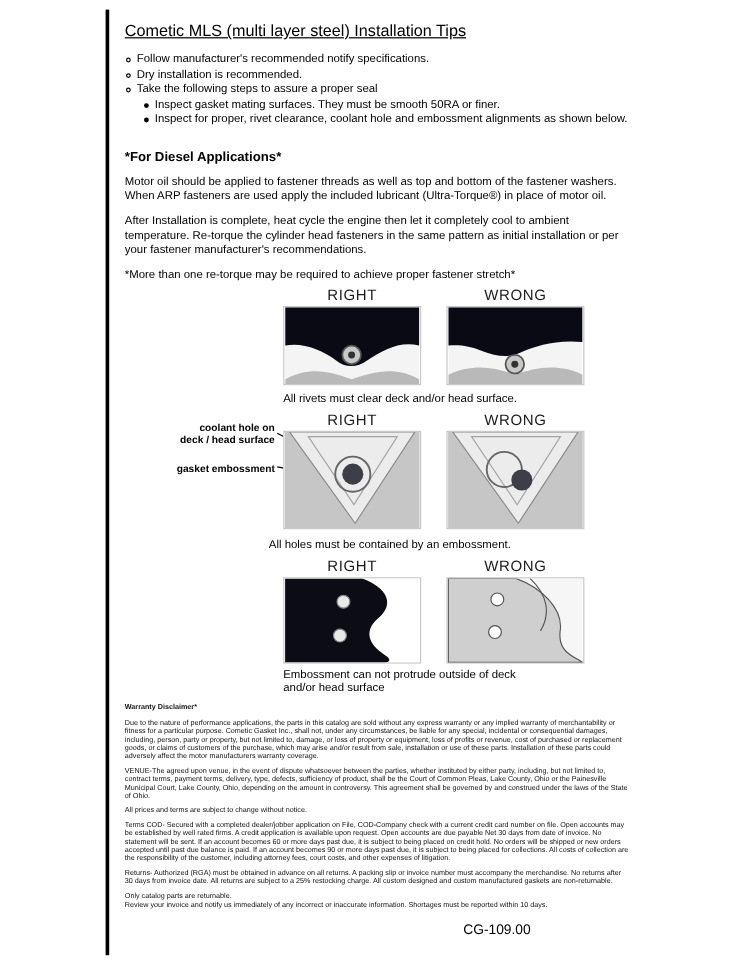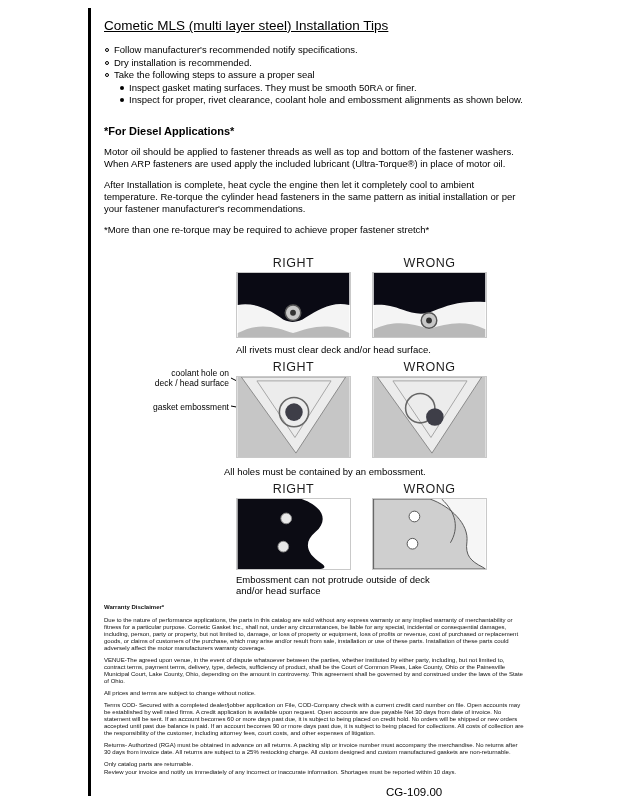--- a/index.html
+++ b/index.html
@@ -16,26 +16,26 @@
   .bullets { font-size:9.5px; line-height:12.5px; }
   .bullet-row { display:flex; align-items:flex-start; }
   .b-open { flex:0 0 auto; width:4px; height:4px; border:1px solid #000; border-radius:50%; margin:4px 5px 0 1px; }
   .b-fill { flex:0 0 auto; width:4px; height:4px; background:#000; border-radius:50%; margin:4px 5px 0 1px; }
   .sub { margin-left:15px; }
 
   .diesel-heading { font-size:11px; font-weight:bold; margin:18px 0 9px; }
   .para { font-size:9.5px; line-height:12px; margin-bottom:9px; width:424px; }
   .note { font-size:9.5px; margin-bottom:4px; }
 
-  .diagrams { position:relative; height:330px; margin-top:21px; }
+  .diagrams { position:relative; height:330px; margin-top:4px; }
   .dlabel { position:absolute; width:115px; text-align:center; font-size:12.5px; color:#1c1c1c; letter-spacing:0.5px; }
   .panel { position:absolute; width:115px; border:1px solid #c9c9c9; background:#fff; }
   .panel svg { display:block; width:100%; height:100%; }
   .caption { position:absolute; font-size:9.5px; line-height:11.5px; }
-  .callout { position:absolute; font-size:8.5px; line-height:10px; text-align:right; width:105px; }
+  .callout { position:absolute; font-size:8.5px; line-height:10px; text-align:right; width:105px;font-weight:bold; }
   .callout-lines { position:absolute; left:0; top:0; pointer-events:none; }
 
   .legal { margin-top:18px; width:420px; font-size:6px; line-height:7px; color:#111; }
   .legal-heading { font-weight:bold; margin-bottom:6px; }
   .legal p { margin-bottom:5px; }
   .legal p.tight { margin-bottom:1px; }
 
   .footer-code { margin-top:10px; margin-left:282px; font-size:11.5px; }
 </style>
 </head>

